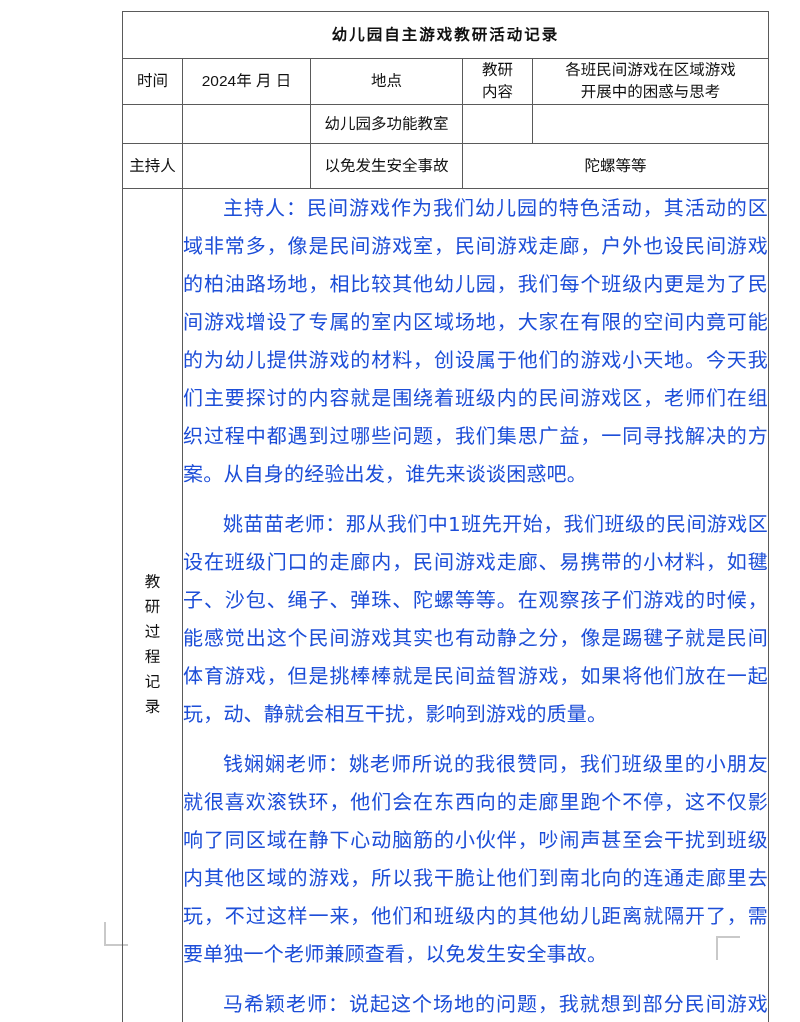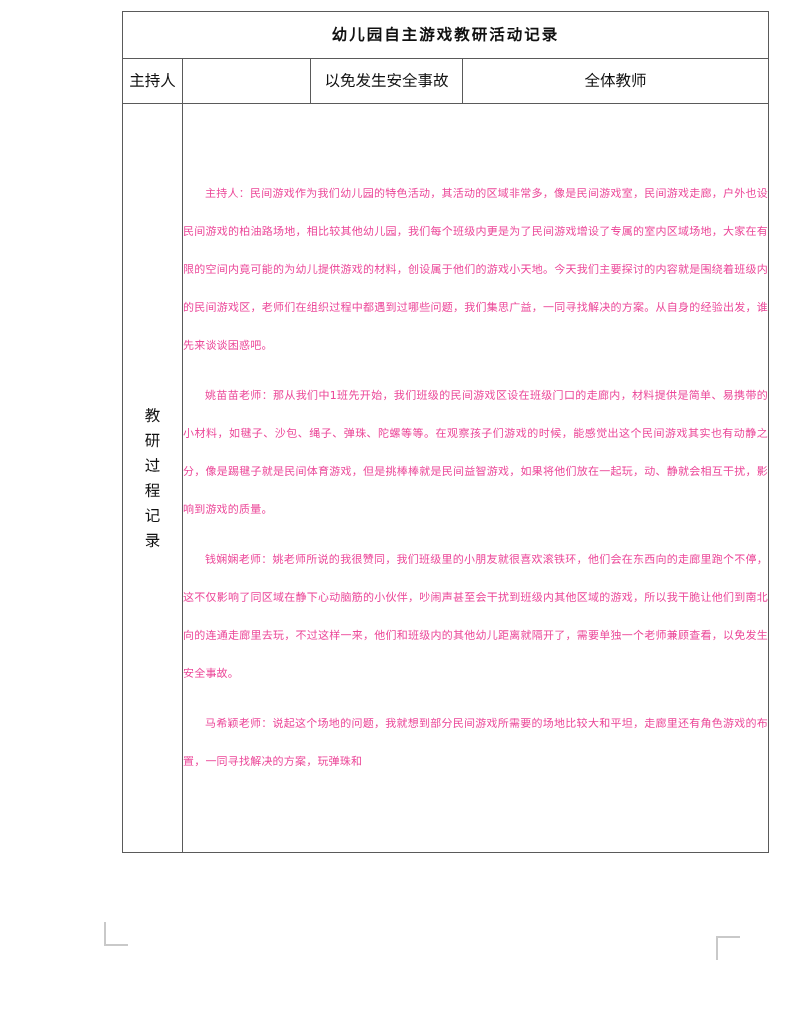--- a/index.html
+++ b/index.html
@@ -107,27 +107,27 @@
   .vlabel span { display: block; }
 
   td.body-cell {
     vertical-align: top;
     text-align: left;
     padding: 16px 6px 10px 8px;
     height: 748px;
   }
   .body-text p {
     margin: 0 0 12px 0;
-    font-size: 11px;
+    font-size: 20px;
     line-height: 38px;
     text-align: justify;
     text-justify: inter-character;
     text-indent: 2em;
     font-family: "DejaVu Sans", "Liberation Sans", sans-serif;
-    color: #ec4899;
+    color: #1d4ed8;
     letter-spacing: 0.2px;
   }
   .body-text p:last-child { margin-bottom: 0; }
 </style>
 </head>
 <body>
 
 <div class="page">
 
   <div class="anchor bl anchor-bl-outer"></div>
@@ -140,44 +140,64 @@
       <col style="width:152px">
       <col style="width:70px">
       <col style="width:236px">
     </colgroup>
     <tbody>
 
       <tr>
         <td class="title-cell" colspan="5">幼儿园自主游戏教研活动记录</td>
       </tr>
 
-
+      <tr>
+        <td class="hd">时间</td>
+        <td class="hd">2024年  月  日</td>
+        <td class="hd">地点</td>
+        <td class="hd two-line">
+          <div>教研</div>
+          <div>内容</div>
+        </td>
+        <td class="hd topic-cell">
+          <div>各班民间游戏在区域游戏</div>
+          <div>开展中的困惑与思考</div>
+        </td>
+      </tr>
+
+      <tr>
+        <td class="venue-cell blank"></td>
+        <td class="venue-cell blank"></td>
+        <td class="venue-cell">幼儿园多功能教室</td>
+        <td class="venue-cell blank"></td>
+        <td class="venue-cell blank"></td>
+      </tr>
 
       <tr>
         <td class="hd">主持人</td>
         <td class="hd"></td>
         <td class="hd">以免发生安全事故</td>
-        <td class="hd" colspan="2">全体教师</td>
+        <td class="hd" colspan="2">陀螺等等</td>
       </tr>
 
       <tr>
         <td class="side-label">
           <div class="vlabel">
             <span>教</span>
             <span>研</span>
             <span>过</span>
             <span>程</span>
             <span>记</span>
             <span>录</span>
           </div>
         </td>
         <td class="body-cell" colspan="4">
           <div class="body-text">
             <p>主持人：民间游戏作为我们幼儿园的特色活动，其活动的区域非常多，像是民间游戏室，民间游戏走廊，户外也设民间游戏的柏油路场地，相比较其他幼儿园，我们每个班级内更是为了民间游戏增设了专属的室内区域场地，大家在有限的空间内竟可能的为幼儿提供游戏的材料，创设属于他们的游戏小天地。今天我们主要探讨的内容就是围绕着班级内的民间游戏区，老师们在组织过程中都遇到过哪些问题，我们集思广益，一同寻找解决的方案。从自身的经验出发，谁先来谈谈困惑吧。</p>
-            <p>姚苗苗老师：那从我们中1班先开始，我们班级的民间游戏区设在班级门口的走廊内，材料提供是简单、易携带的小材料，如毽子、沙包、绳子、弹珠、陀螺等等。在观察孩子们游戏的时候，能感觉出这个民间游戏其实也有动静之分，像是踢毽子就是民间体育游戏，但是挑棒棒就是民间益智游戏，如果将他们放在一起玩，动、静就会相互干扰，影响到游戏的质量。</p>
+            <p>姚苗苗老师：那从我们中1班先开始，我们班级的民间游戏区设在班级门口的走廊内，民间游戏走廊、易携带的小材料，如毽子、沙包、绳子、弹珠、陀螺等等。在观察孩子们游戏的时候，能感觉出这个民间游戏其实也有动静之分，像是踢毽子就是民间体育游戏，但是挑棒棒就是民间益智游戏，如果将他们放在一起玩，动、静就会相互干扰，影响到游戏的质量。</p>
             <p>钱娴娴老师：姚老师所说的我很赞同，我们班级里的小朋友就很喜欢滚铁环，他们会在东西向的走廊里跑个不停，这不仅影响了同区域在静下心动脑筋的小伙伴，吵闹声甚至会干扰到班级内其他区域的游戏，所以我干脆让他们到南北向的连通走廊里去玩，不过这样一来，他们和班级内的其他幼儿距离就隔开了，需要单独一个老师兼顾查看，以免发生安全事故。</p>
             <p>马希颖老师：说起这个场地的问题，我就想到部分民间游戏所需要的场地比较大和平坦，走廊里还有角色游戏的布置，一同寻找解决的方案，玩弹珠和</p>
           </div>
         </td>
       </tr>
     </tbody>
   </table>
 
 </div>
 

